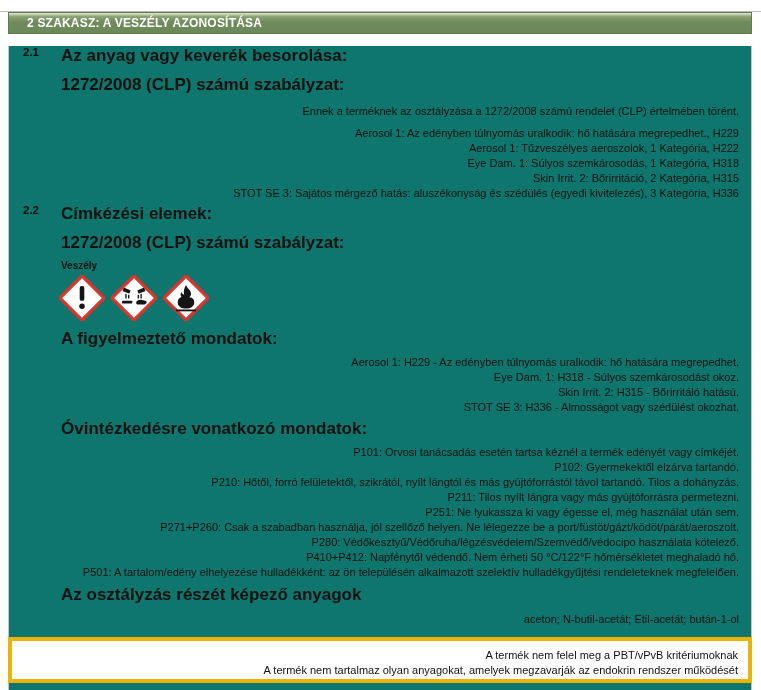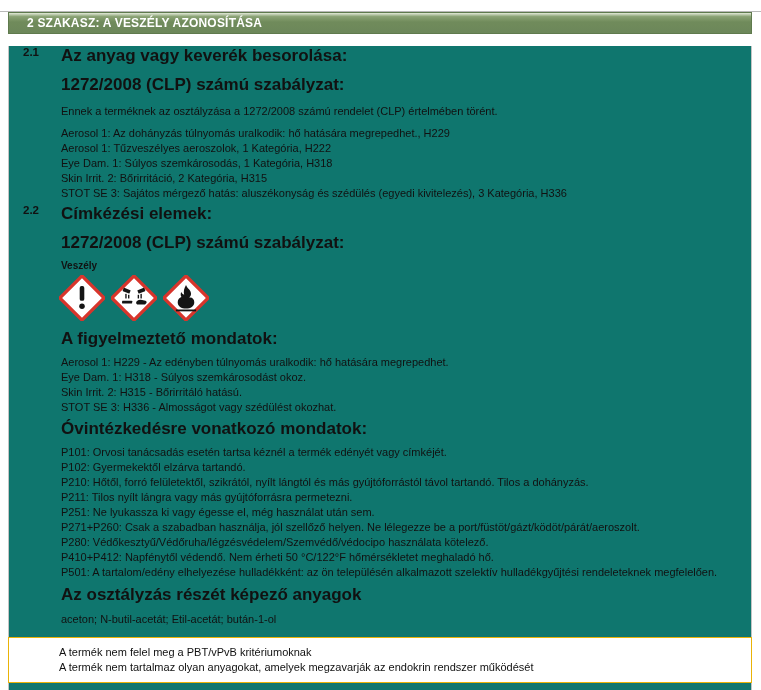--- a/index.html
+++ b/index.html
@@ -38,41 +38,41 @@
   }
   .row { display: flex; }
   .gutter {
     width: 52px; flex: 0 0 52px;
     padding-left: 14px;
     font-weight: bold;
     font-size: 11.5px;
   }
   .content { flex: 1; padding-right: 12px; }
   .h-bold { font-weight: bold; font-size: 17px; }
-  .line { line-height: 15px; }
+  .line { line-height: 15px; text-align: right; }
   .mt12 { margin-top: 12px; }
   .mt9  { margin-top: 9px; }
   .mt8  { margin-top: 8px; }
   .mt7  { margin-top: 7px; }
   .mt6  { margin-top: 6px; }
   .mt5  { margin-top: 5px; }
   .mt4  { margin-top: 4px; }
   .mt3  { margin-top: 3px; }
   .signal-word { font-weight: bold; font-size: 10px; margin-top: 7px; }
   .pictogram-row {
     display: flex; gap: 6px; margin-top: 4px; margin-left: -2px;
     height: 46px; align-items: center;
   }
   .pictogram { width: 46px; height: 46px; }
   .pictogram svg { width: 100%; height: 100%; display: block; }
   .ufi-row { margin-top: 8px; line-height: 15px; text-align: center; }
   .ufi-label { font-weight: bold; display: inline-block; min-width: 36px; }
   .footer-box {
     position: absolute; left: 8px; top: 637px; width: 744px; height: 46px;
-    border: 1px solid #eab308;
+    border: 4px solid #eab308;
     background: #ffffff;
     padding: 7px 10px 0 50px;
   }
   .footer-box .line { line-height: 15px; }
 </style>
 </head>
 <body>
 
 <div class="top-rule"></div>
 
@@ -95,21 +95,21 @@
     </div>
 
     <div class="row mt9">
       <div class="gutter"></div>
       <div class="content line">Ennek a terméknek az osztályzása a 1272/2008 számú rendelet (CLP) értelmében törént.</div>
     </div>
 
     <div class="row mt7">
       <div class="gutter"></div>
       <div class="content">
-        <div class="line">Aerosol 1: Az dohányzás túlnyomás uralkodik: hő hatására megrepedhet., H229</div>
+        <div class="line">Aerosol 1: Az edényben túlnyomás uralkodik: hő hatására megrepedhet., H229</div>
         <div class="line">Aerosol 1: Tűzveszélyes aeroszolok, 1 Kategória, H222</div>
         <div class="line">Eye Dam. 1: Súlyos szemkárosodás, 1 Kategória, H318</div>
         <div class="line">Skin Irrit. 2: Bőrirritáció, 2 Kategória, H315</div>
         <div class="line">STOT SE 3: Sajátos mérgező hatás: aluszékonyság és szédülés (egyedi kivitelezés), 3 Kategória, H336</div>
       </div>
     </div>
 
     <div class="row mt3">
       <div class="gutter">2.2</div>
       <div class="content h-bold">Címkézési elemek:</div>

